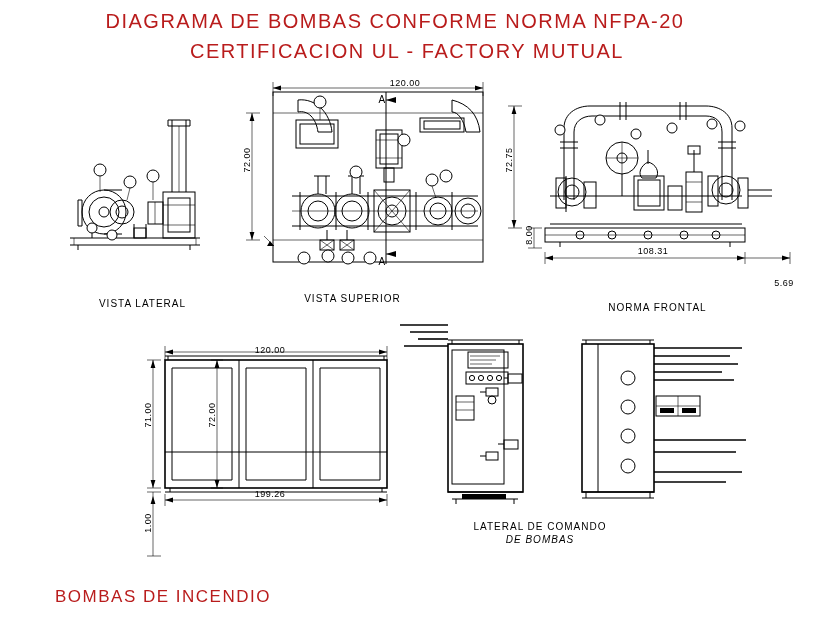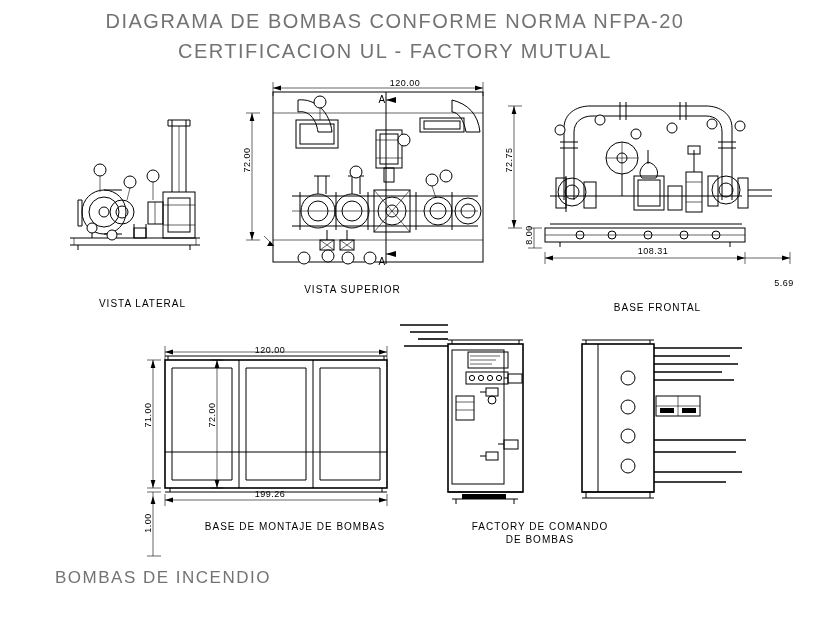--- a/index.html
+++ b/index.html
@@ -13,33 +13,33 @@
     height: 619px;
     background: #ffffff;
     overflow: hidden;
     font-family: "Liberation Sans", sans-serif;
     color: #000000;
   }
   .ttl {
     position: absolute;
     text-align: center;
     letter-spacing: 1.5px;
-    color: #737373;
+    color: #b91c1c;
     white-space: nowrap;
   }
   #title-line-1 {
     left: 0; top: 10px; width: 790px;
     font-size: 20px;
   }
   #title-line-2 {
-    left: 0; top: 40px; width: 790px;
+    left: 12px; top: 40px; width: 790px;
     font-size: 20px;
   }
   #footer-label {
-    left: 55px; top: 568px;
+    left: 55px; top: 587px;
     font-size: 17px;
     letter-spacing: 1.5px;
     text-align: left;
     width: 400px;
   }
   .viewlabel {
     position: absolute;
     font-size: 10px;
     letter-spacing: 1px;
     white-space: nowrap;
@@ -67,25 +67,24 @@
 </head>
 <body>
 
 <div id="page">
 
   <div class="ttl" id="title-line-1">DIAGRAMA DE BOMBAS CONFORME NORMA NFPA-20</div>
   <div class="ttl" id="title-line-2">CERTIFICACION UL - FACTORY MUTUAL</div>
   <div class="ttl" id="footer-label">BOMBAS DE INCENDIO</div>
 
   <div class="viewlabel" style="left:95px; top:298px; width:95px;">VISTA LATERAL</div>
-  <div class="viewlabel" style="left:300px; top:284px; width:105px;">VISTA SUPERIOR</div>
-  <div class="viewlabel" style="left:605px; top:302px; width:105px;">BASE FRONTAL</div>
-  <div class="viewlabel" style="left:195px; top:521px; width:200px;">BASE DE MONTAJE DE BOMBAS</div>
-  <div class="viewlabel" style="left:450px; top:521px; width:180px;">FACTORY DE COMANDO</div>
-  <div class="viewlabel" style="left:450px; top:534px; width:180px;">DE BOMBAS</div>
+  <div class="viewlabel" style="left:300px; top:293px; width:105px;">VISTA SUPERIOR</div>
+  <div class="viewlabel" style="left:605px; top:302px; width:105px;">NORMA FRONTAL</div>
+  <div class="viewlabel" style="left:450px; top:521px; width:180px;">LATERAL DE COMANDO</div>
+  <div class="viewlabel" style="left:450px; top:534px; width:180px;font-style:italic;">DE BOMBAS</div>
 
   <div class="dim" style="left:375px; top:78px; width:60px;">120.00</div>
   <div class="dim vert" style="left:242px; top:190px; width:60px;">72.00</div>
   <div class="dim" style="left:376px; top:94px; width:12px; font-size:10px;">A</div>
   <div class="dim" style="left:376px; top:256px; width:12px; font-size:10px;">A</div>
 
   <div class="dim vert" style="left:504px; top:190px; width:60px;">72.75</div>
   <div class="dim vert" style="left:524px; top:255px; width:40px;">8.00</div>
   <div class="dim" style="left:623px; top:246px; width:60px;">108.31</div>
   <div class="dim" style="left:760px; top:246px; width:48px;margin-top:32px;">5.69</div>

